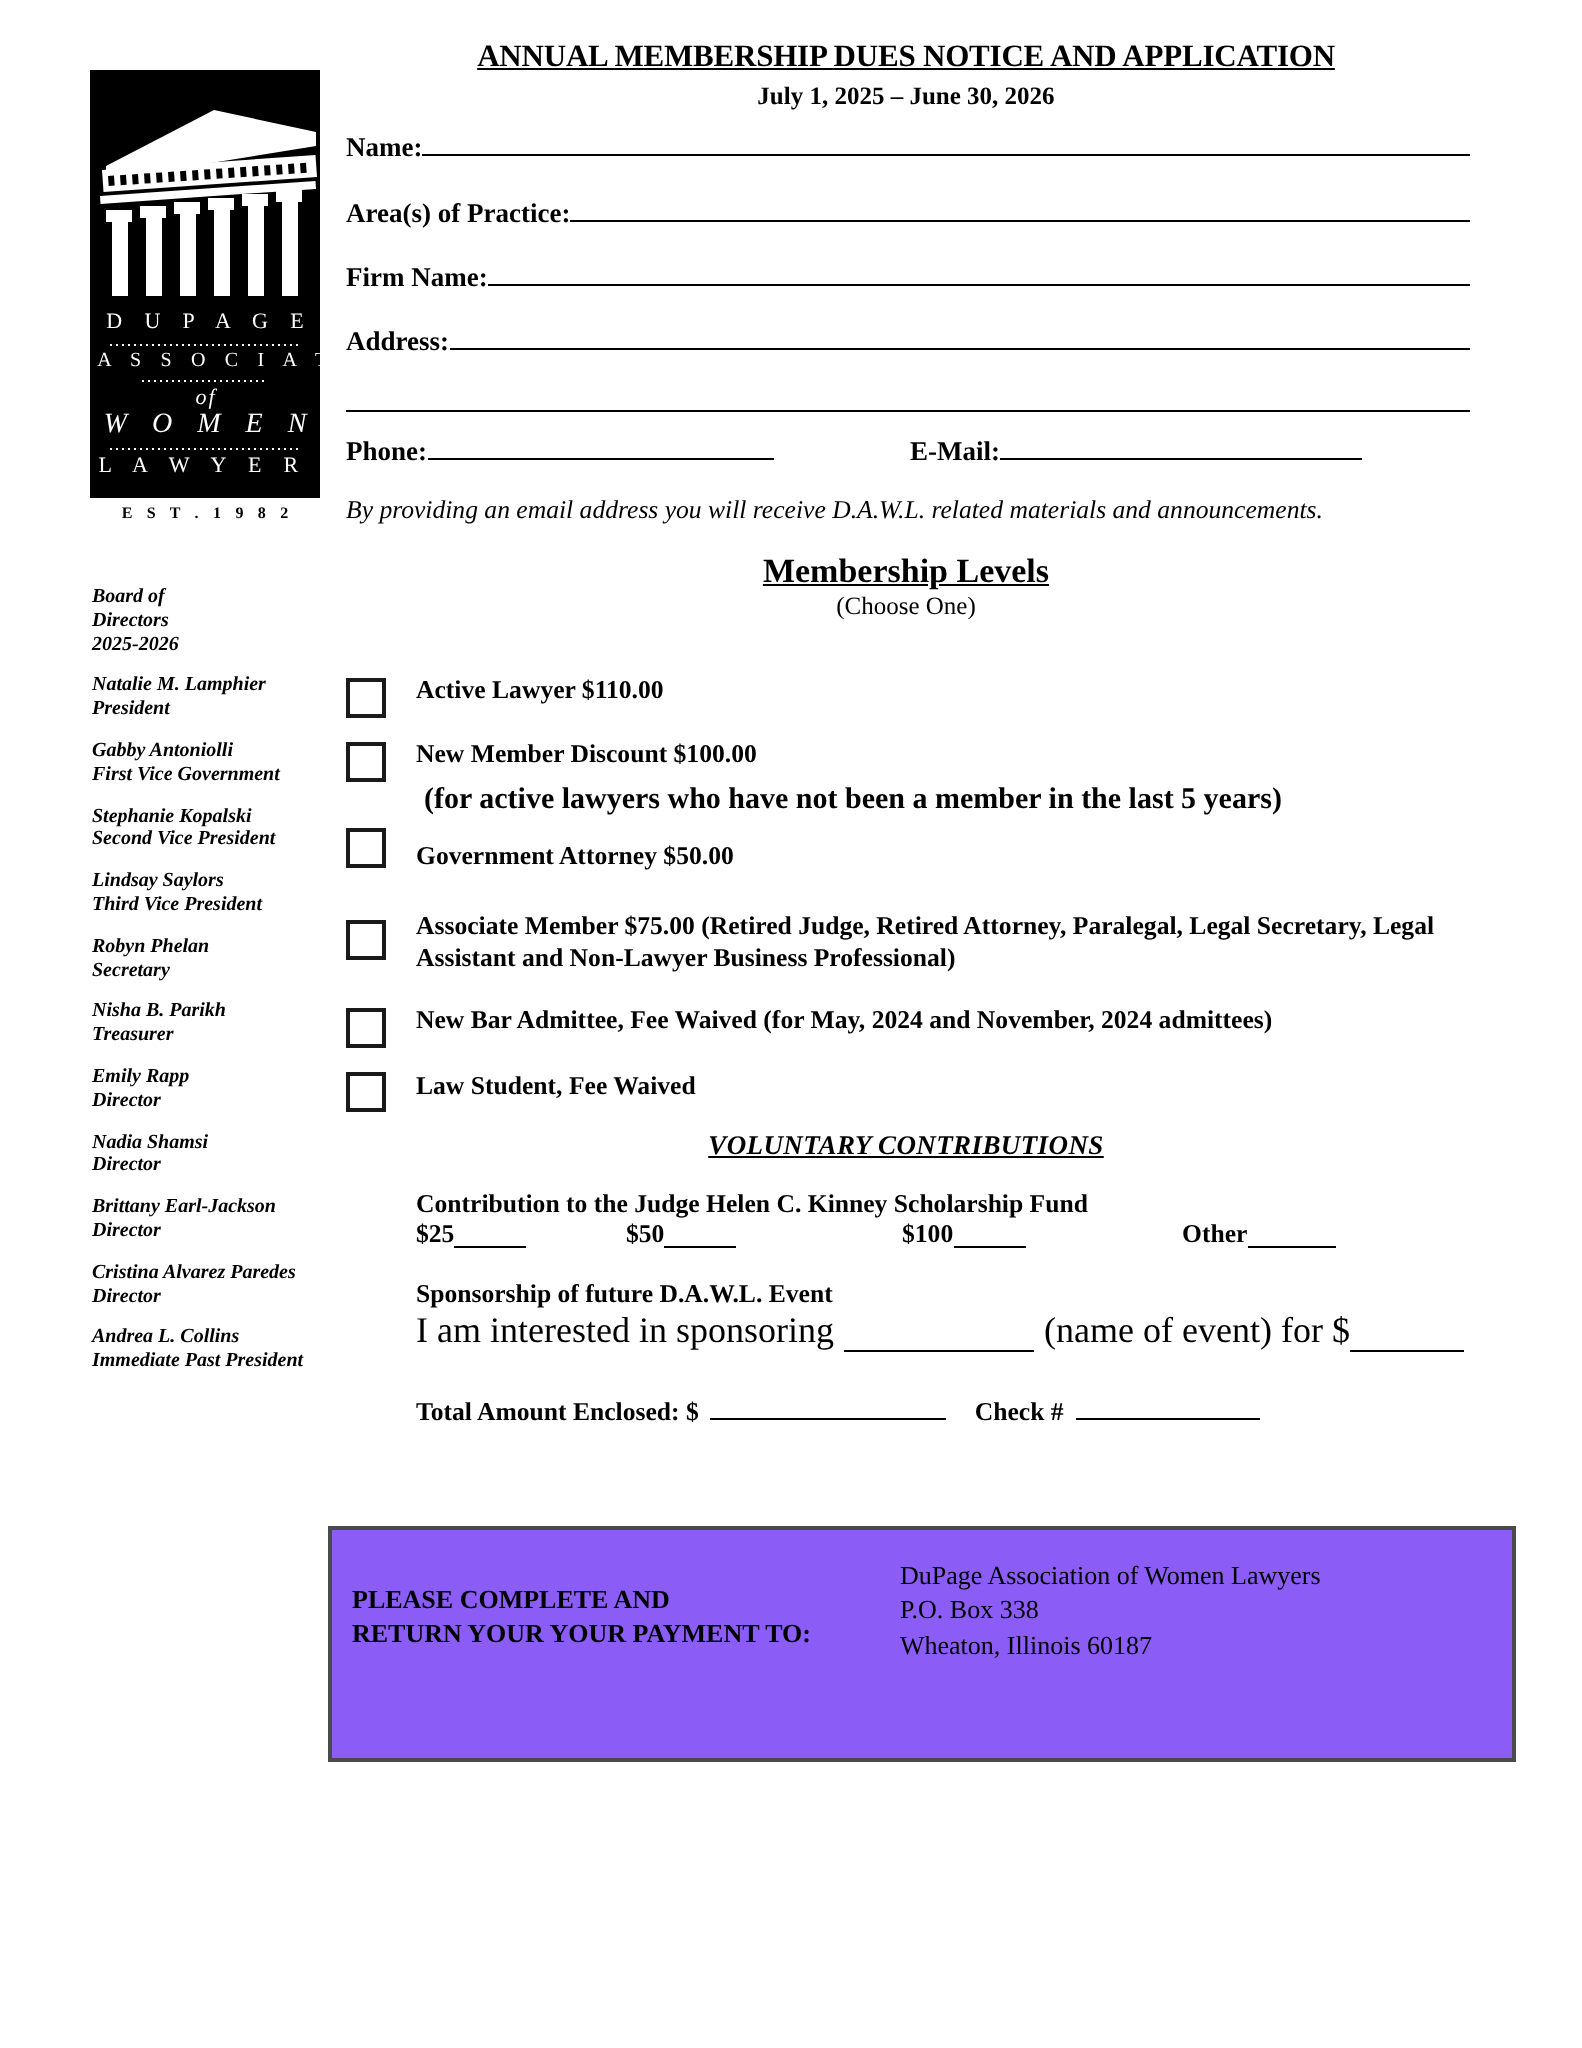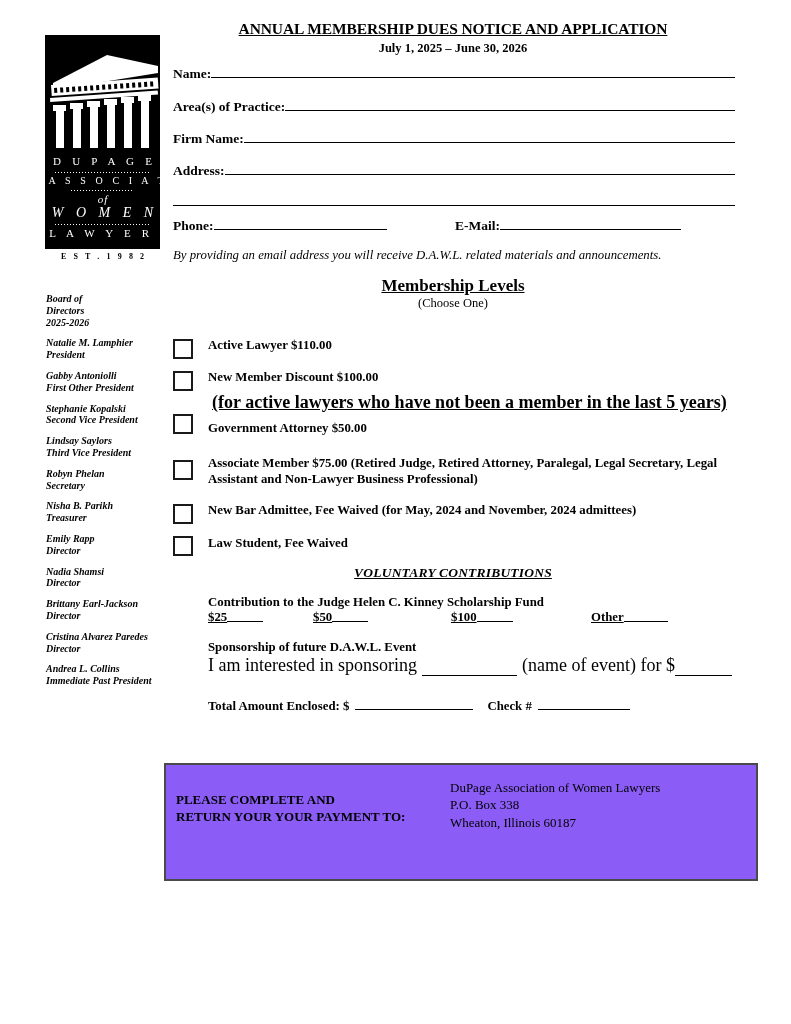--- a/index.html
+++ b/index.html
@@ -217,23 +217,22 @@
   .ml-label {
     margin-left: 38px;
     font-weight: bold;
     font-size: 12.8px;
     line-height: 1.25;
     padding-top: 2px;
   }
   .ml-note {
     margin-left: 42px;
     font-weight: bold;
-    font-size: 18px;
+    font-size: 15px;
     padding-top: 2px;
-    text-decoration: underline;
   }
 
   
   .vc-head {
     position: absolute;
     left: 170px;
     top: 565px;
     width: 566px;
     text-align: center;
     font-weight: bold;
@@ -253,23 +252,22 @@
     position: absolute;
     left: 208px;
     top: 610px;
     width: 520px;
     font-weight: bold;
     font-size: 12.8px;
   }
   .amt {
     position: absolute;
     display: flex;
-    align-items: flex-start;
+    align-items: center;
     white-space: nowrap;
-    text-decoration: underline;
   }
   .amt .rule { border-bottom: 1.4px solid #000; height: 11px; }
 
   .sp-title {
     position: absolute;
     left: 208px;
     top: 640px;
     font-weight: bold;
     font-size: 12.8px;
   }
@@ -396,21 +394,21 @@
       <div>Board of</div>
       <div>Directors</div>
       <div>2025-2026</div>
     </div>
     <div class="board-group">
       <div>Natalie M. Lamphier</div>
       <div>President</div>
     </div>
     <div class="board-group">
       <div>Gabby Antoniolli</div>
-      <div>First Other President</div>
+      <div>First Vice Government</div>
     </div>
     <div class="board-group">
       <div>Stephanie  Kopalski</div>
       <div>Second Vice President</div>
     </div>
     <div class="board-group">
       <div>Lindsay  Saylors</div>
       <div>Third Vice President</div>
     </div>
     <div class="board-group">

